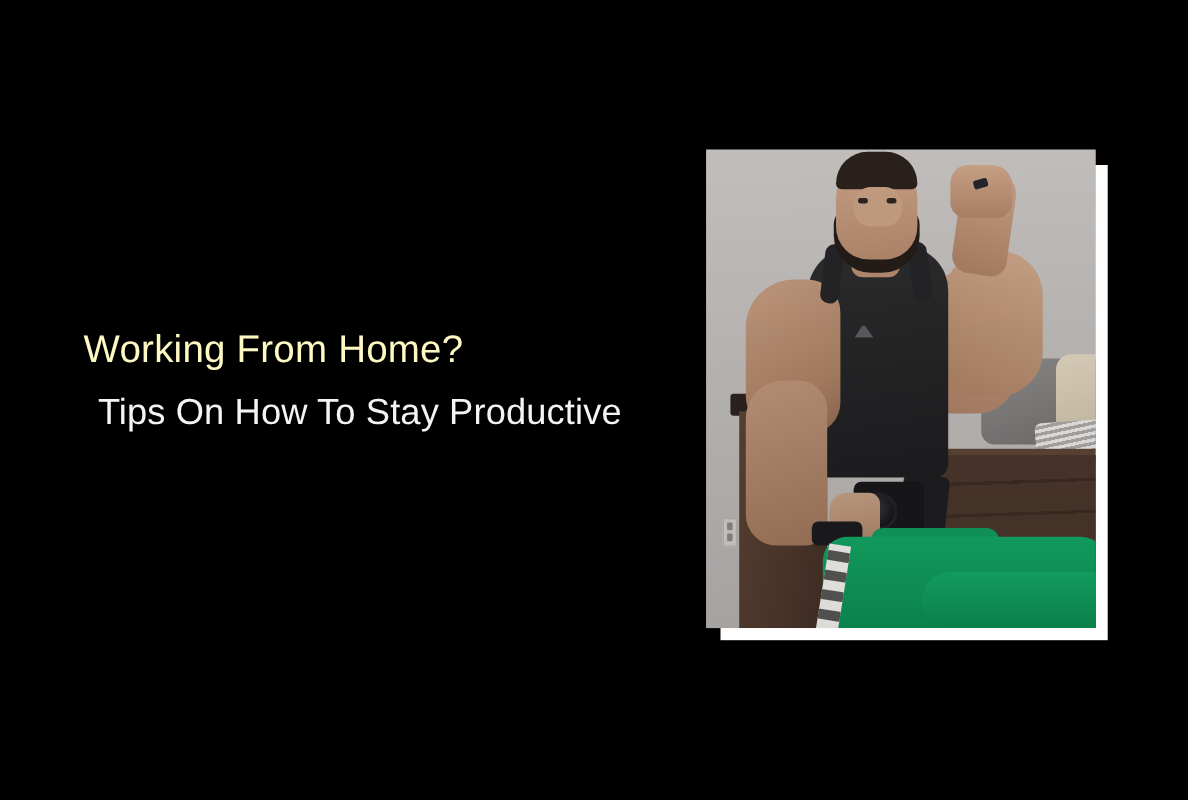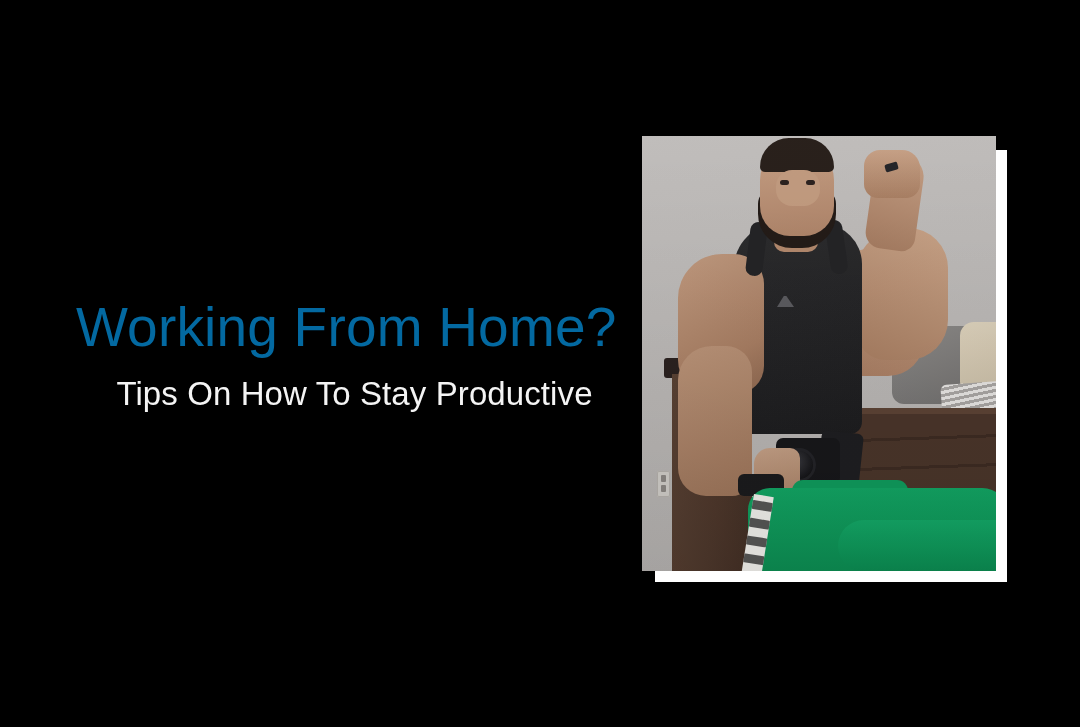--- a/index.html
+++ b/index.html
@@ -19,39 +19,38 @@
   }
 
   
   .text-block {
     position: absolute;
     left: 0px;
     top: 300px;
     width: 620px;
   }
   .headline {
-    color: #0369a1;
-    font-size: 55px;
+    color: #fef9c3;
+    font-size: 35px;
     font-weight: 500;
     letter-spacing: 0.2px;
     line-height: 1.0;
     margin: 0 0 0 76px;
     white-space: nowrap;
     font-family: "Liberation Sans", sans-serif;
   }
   .subhead {
     color: #f4f4f4;
     font-size: 33px;
     font-weight: 400;
     letter-spacing: 0.1px;
     line-height: 1.0;
     margin: 22px 0 0 89px;
     white-space: nowrap;
     font-family: "Liberation Sans", sans-serif;
-    text-align: center;
   }
 
   
   .photo-wrap {
     position: absolute;
     left: 642px;
     top: 136px;
     width: 365px;
     height: 446px;
   }

